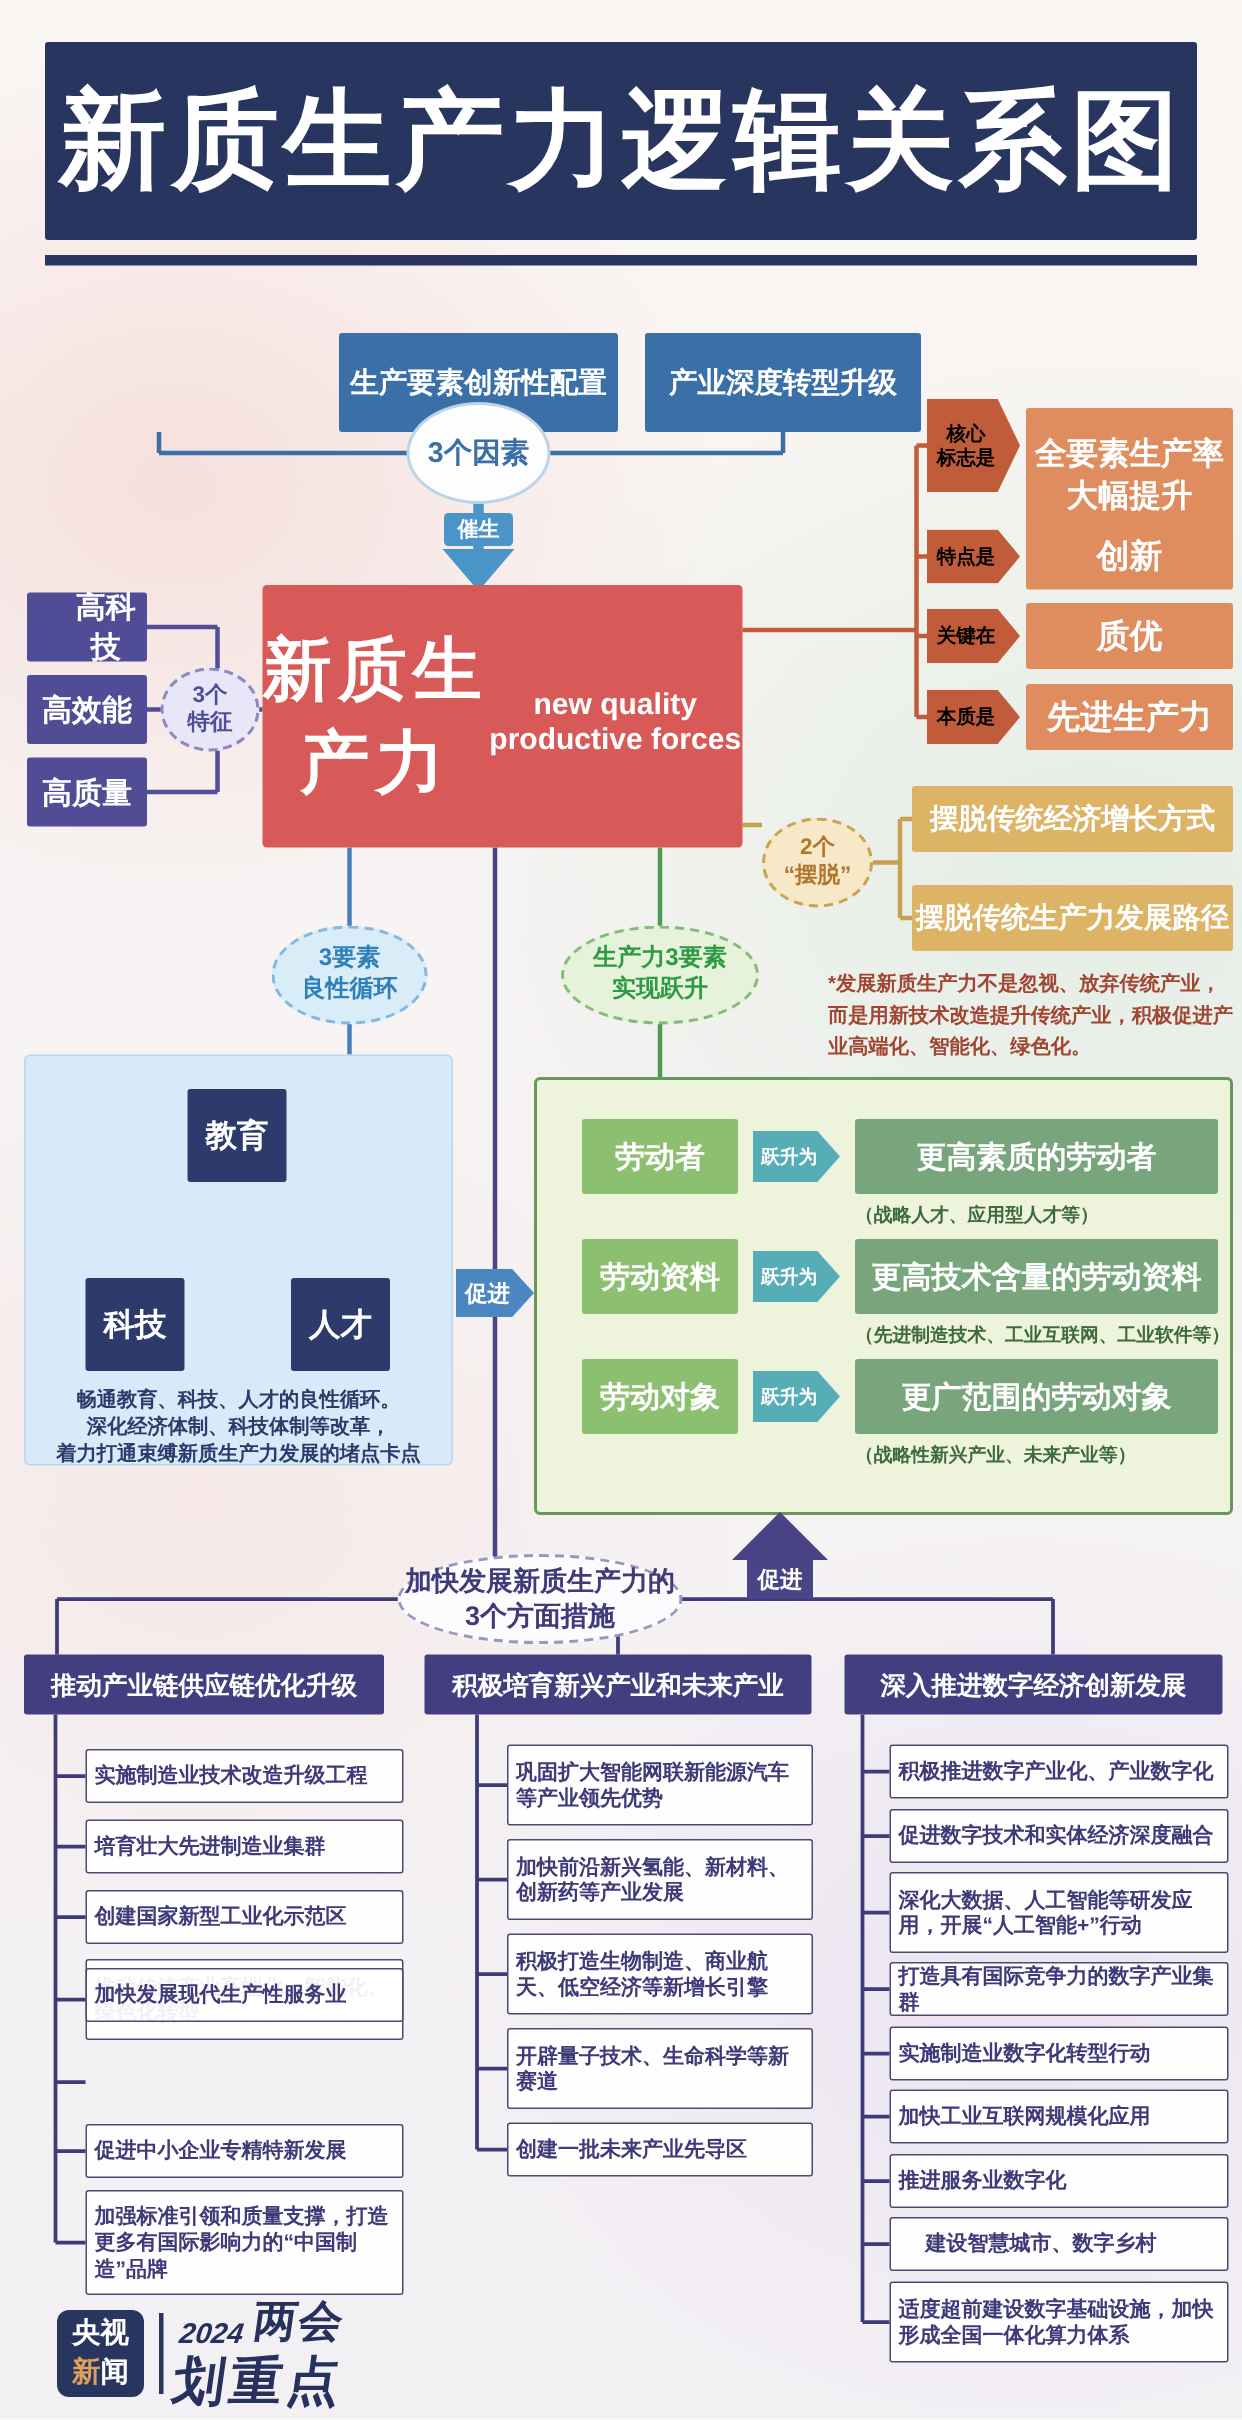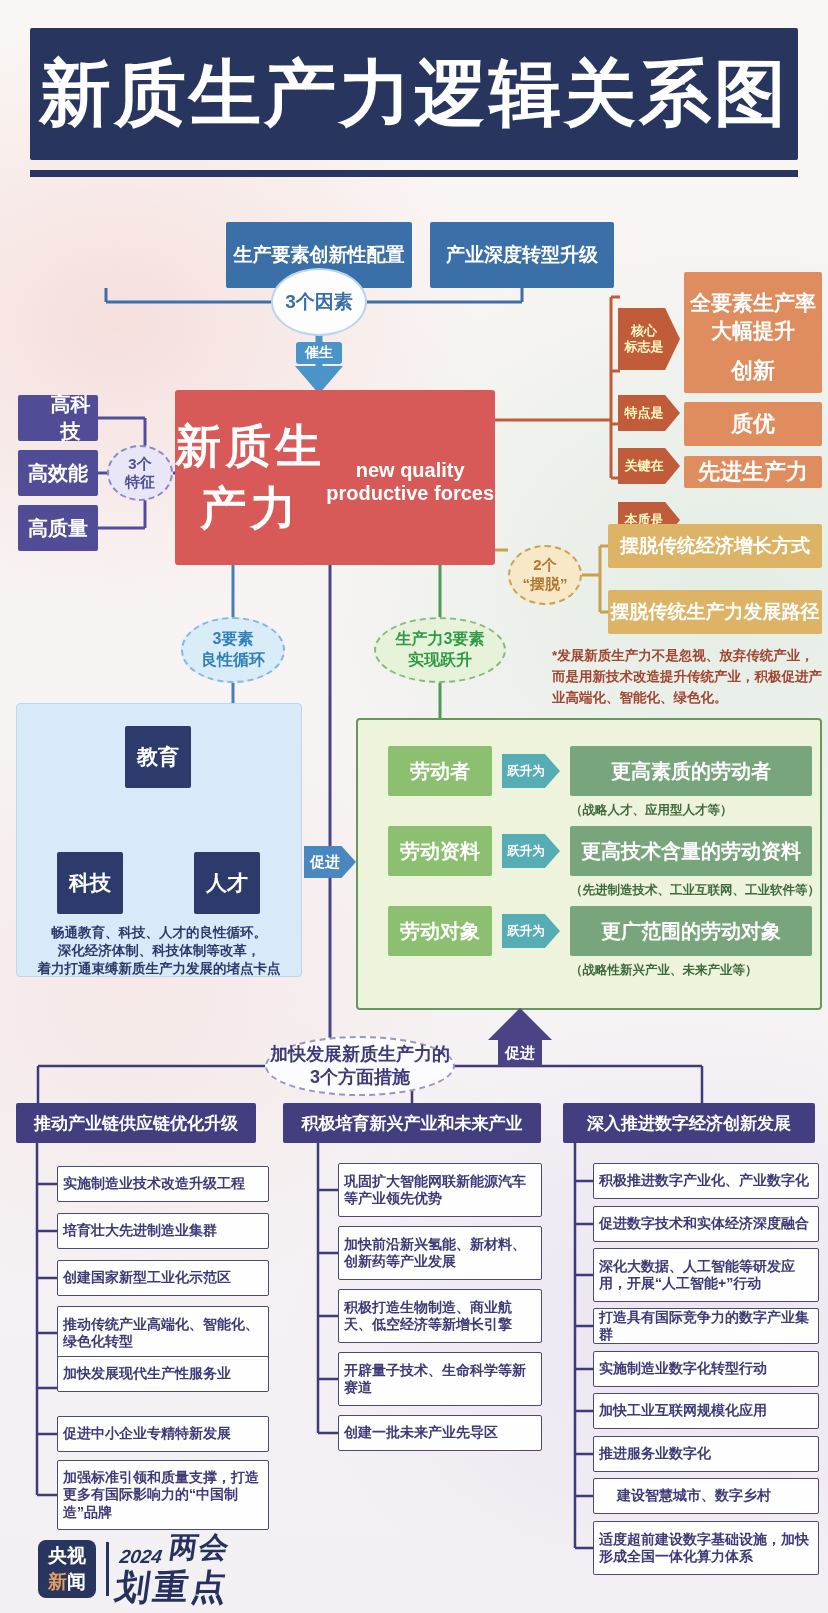--- a/index.html
+++ b/index.html
@@ -24,22 +24,22 @@
   .oval-factors{left:271px;top:268px;width:96px;height:68px;background:#fdfdfe;border:2px solid #bcd4ea;color:#3a6fa8;font-size:19px;}
   .catalyze{left:296px;top:342px;width:46px;height:22px;background:#4a94c8;color:#fff;font-size:14px;font-weight:bold;border-radius:3px;}
   
   .corebox{left:175px;top:390px;width:320px;height:175px;background:#d85a58;color:#fff;border-radius:3px;}
   .coretitle{font-size:46px;font-weight:bold;letter-spacing:4px;}
   .coresub{font-size:20px;font-weight:bold;margin-top:8px;}
   
   .purplebox{left:18px;width:80px;height:46px;background:#504d96;color:#fff;font-weight:bold;font-size:20px;border-radius:2px;}
   .oval-traits{left:107px;top:445px;width:66px;height:56px;background:#e9e7f7;border:2px dashed #8c88c0;color:#514e99;font-size:15px;line-height:1.2;}
   
-  .attr-arrow{left:618px;width:62px;background:#c05c3a;color:#fef9c3;font-weight:bold;font-size:13px;line-height:1.25;
-    clip-path:polygon(0 0,76% 0,100% 50%,76% 100%,0 100%);padding-right:10px;margin-top:42px;}
+  .attr-arrow{left:618px;width:62px;background:#c05c3a;color:#000000;font-weight:bold;font-size:13px;line-height:1.25;
+    clip-path:polygon(0 0,76% 0,100% 50%,76% 100%,0 100%);padding-right:10px;}
   .attr-box{left:684px;width:138px;background:#df8d5f;color:#fff;font-weight:bold;border-radius:2px;}
   
   .oval-break{left:508px;top:545px;width:74px;height:60px;background:#f7e9c8;border:2px dashed #caa254;color:#b0752e;font-size:15px;line-height:1.25;}
   .tanbox{left:608px;width:214px;height:44px;background:#ddb366;color:#fff;font-weight:bold;font-size:19px;border-radius:2px;}
   .footnote{left:552px;top:646px;width:274px;color:#a04632;font-size:13.5px;font-weight:600;line-height:1.55;}
   
   .oval-cycle{left:181px;top:617px;width:104px;height:66px;background:#d9edf9;border:2px dashed #85b8dc;color:#2f7fb8;font-size:16px;line-height:1.3;}
   .oval-leap{left:374px;top:617px;width:132px;height:66px;background:#e6f3da;border:2px dashed #84bb7c;color:#2f9a44;font-size:16px;line-height:1.3;}
   
   .cyclepanel{left:16px;top:703px;width:286px;height:274px;background:#d8eaf9;border:1px solid #bcd6ec;border-radius:4px;}
@@ -145,21 +145,21 @@
 
   <div class="abs flexc attr-arrow pre" style="top:266px;height:62px;">核心
 标志是</div>
   <div class="abs flexc attr-box pre" style="top:272px;height:90px;font-size:21px;line-height:1.35;">全要素生产率
 大幅提升</div>
   <div class="abs flexc attr-arrow" style="top:353px;height:36px;">特点是</div>
   <div class="abs flexc attr-box" style="top:349px;height:44px;font-size:22px;">创新</div>
   <div class="abs flexc attr-arrow" style="top:406px;height:36px;">关键在</div>
   <div class="abs flexc attr-box" style="top:402px;height:44px;font-size:22px;">质优</div>
   <div class="abs flexc attr-arrow" style="top:460px;height:36px;">本质是</div>
-  <div class="abs flexc attr-box" style="top:456px;height:32px;font-size:22px;">先进生产力</div>
+  <div class="abs flexc attr-box" style="top:456px;height:44px;font-size:22px;">先进生产力</div>
 
   <div class="abs flexc oval oval-break pre">2个
 “摆脱”</div>
   <div class="abs flexc tanbox" style="top:524px;">摆脱传统经济增长方式</div>
   <div class="abs flexc tanbox" style="top:590px;">摆脱传统生产力发展路径</div>
   <div class="abs footnote">*发展新质生产力不是忽视、放弃传统产业，而是用新技术改造提升传统产业，积极促进产业高端化、智能化、绿色化。</div>
 
   <div class="abs flexc oval oval-cycle pre">3要素
 良性循环</div>
   <div class="abs flexc oval oval-leap pre">生产力3要素
@@ -195,21 +195,21 @@
 3个方面措施</div>
 
   <div class="abs flexc colheader" style="left:16px;width:240px;">推动产业链供应链优化升级</div>
   <div class="abs flexc colheader" style="left:283px;width:258px;">积极培育新兴产业和未来产业</div>
   <div class="abs flexc colheader" style="left:563px;width:252px;">深入推进数字经济创新发展</div>
 
   <div class="abs item" style="left:57px;top:1166px;width:212px;height:36px;">实施制造业技术改造升级工程</div>
   <div class="abs item" style="left:57px;top:1213px;width:212px;height:36px;">培育壮大先进制造业集群</div>
   <div class="abs item" style="left:57px;top:1260px;width:212px;height:36px;">创建国家新型工业化示范区</div>
   <div class="abs item" style="left:57px;top:1306px;width:212px;height:54px;">推动传统产业高端化、智能化、绿色化转型</div>
-  <div class="abs item" style="left:57px;top:1312px;width:212px;height:36px;margin-top:44px;">加快发展现代生产性服务业</div>
+  <div class="abs item" style="left:57px;top:1312px;width:212px;height:36px;">加快发展现代生产性服务业</div>
   <div class="abs item" style="left:57px;top:1416px;width:212px;height:36px;">促进中小企业专精特新发展</div>
   <div class="abs item" style="left:57px;top:1460px;width:212px;height:70px;">加强标准引领和质量支撑，打造更多有国际影响力的“中国制造”品牌</div>
 
   <div class="abs item" style="left:338px;top:1163px;width:204px;height:54px;">巩固扩大智能网联新能源汽车等产业领先优势</div>
   <div class="abs item" style="left:338px;top:1226px;width:204px;height:54px;">加快前沿新兴氢能、新材料、创新药等产业发展</div>
   <div class="abs item" style="left:338px;top:1289px;width:204px;height:54px;">积极打造生物制造、商业航天、低空经济等新增长引擎</div>
   <div class="abs item" style="left:338px;top:1352px;width:204px;height:54px;">开辟量子技术、生命科学等新赛道</div>
   <div class="abs item" style="left:338px;top:1415px;width:204px;height:36px;">创建一批未来产业先导区</div>
 
   <div class="abs item" style="left:593px;top:1163px;width:226px;height:36px;">积极推进数字产业化、产业数字化</div>

